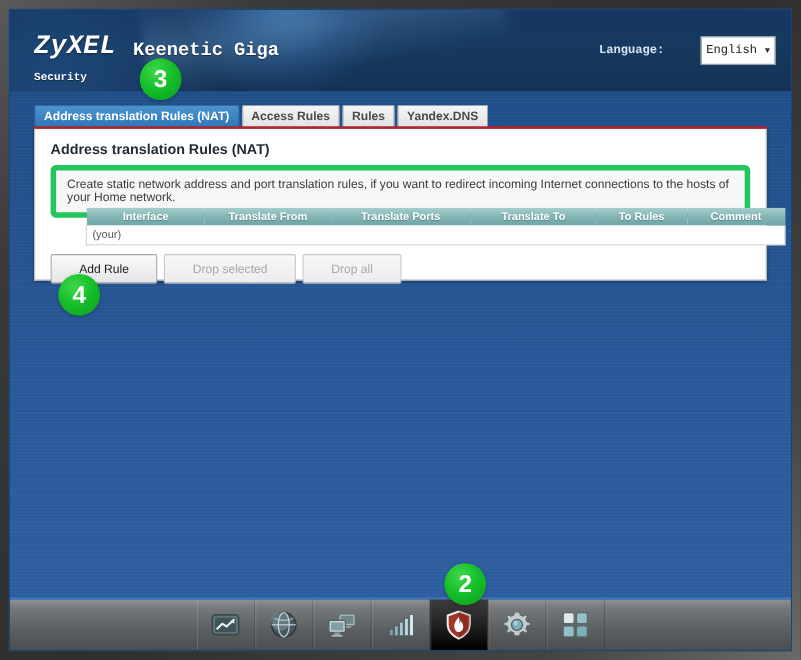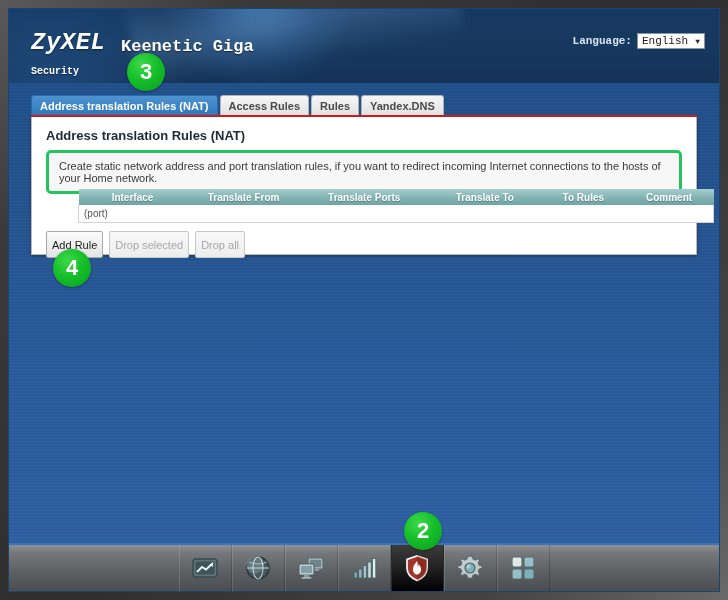--- a/index.html
+++ b/index.html
@@ -103,27 +103,28 @@
     font-size: 11px;
     font-weight: bold;
     color: #d8e4f2;
   }
   #lang-select {
     display: flex;
     align-items: center;
     justify-content: space-between;
     gap: 7px;
     min-width: 64px;
-    height: 16px;
+    height: 26px;
     padding: 0 4px;
     background: #ffffff;
     border: 1px solid #8a96a4;
     font-size: 11px;
     color: #1a1a1a;
     box-sizing: border-box;
+    margin-left: 28px;
   }
   #lang-select .caret { font-size: 8px; color: #333; }
 
   
   #tabs {
     position: absolute;
     left: 22px; top: 86px;
     display: flex;
     align-items: flex-end;
     z-index: 4;
@@ -174,21 +175,21 @@
     font-size: 13px;
     font-weight: bold;
     color: #1e2a36;
   }
   #desc-box {
     position: absolute;
     left: 14px; top: 33px;
     right: 14px;
     padding: 7px 10px;
     background: #f7f7f7;
-    border: 3px solid #22c55e;
+    border: 5px solid #22c55e;
     border-radius: 5px;
     font-size: 11px;
     color: #3a3a3a;
     box-sizing: border-box;
   }
   #rules-table {
     position: absolute;
     left: 14px; top: 72px;
     right: 14px;
     border-collapse: collapse;
@@ -216,21 +217,21 @@
     padding: 0 5px;
   }
   #btn-row {
     position: absolute;
     left: 14px; top: 114px;
     display: flex;
     gap: 6px;
   }
   .btn {
     height: 27px;
-    padding: 0 5px;
+    padding: 0 25px;
     display: flex;
     align-items: center;
     font-size: 11px;
     background: linear-gradient(to bottom,#fbfbfb 0%, #e4e4e4 100%);
     border: 1px solid #a9a9a9;
     border-radius: 2px;
     color: #1c1c1c;
     box-sizing: border-box;
     white-space: nowrap;
   }
@@ -345,21 +346,21 @@
             <th>Interface</th>
             <th>Translate From</th>
             <th>Translate Ports</th>
             <th>Translate To</th>
             <th>To Rules</th>
             <th>Comment</th>
           </tr>
         </thead>
         <tbody>
           <tr>
-            <td colspan="6">(port)</td>
+            <td colspan="6">(your)</td>
           </tr>
         </tbody>
       </table>
 
       <div id="btn-row">
         <div class="btn">Add Rule</div>
         <div class="btn disabled">Drop selected</div>
         <div class="btn disabled">Drop all</div>
       </div>
     </div>

